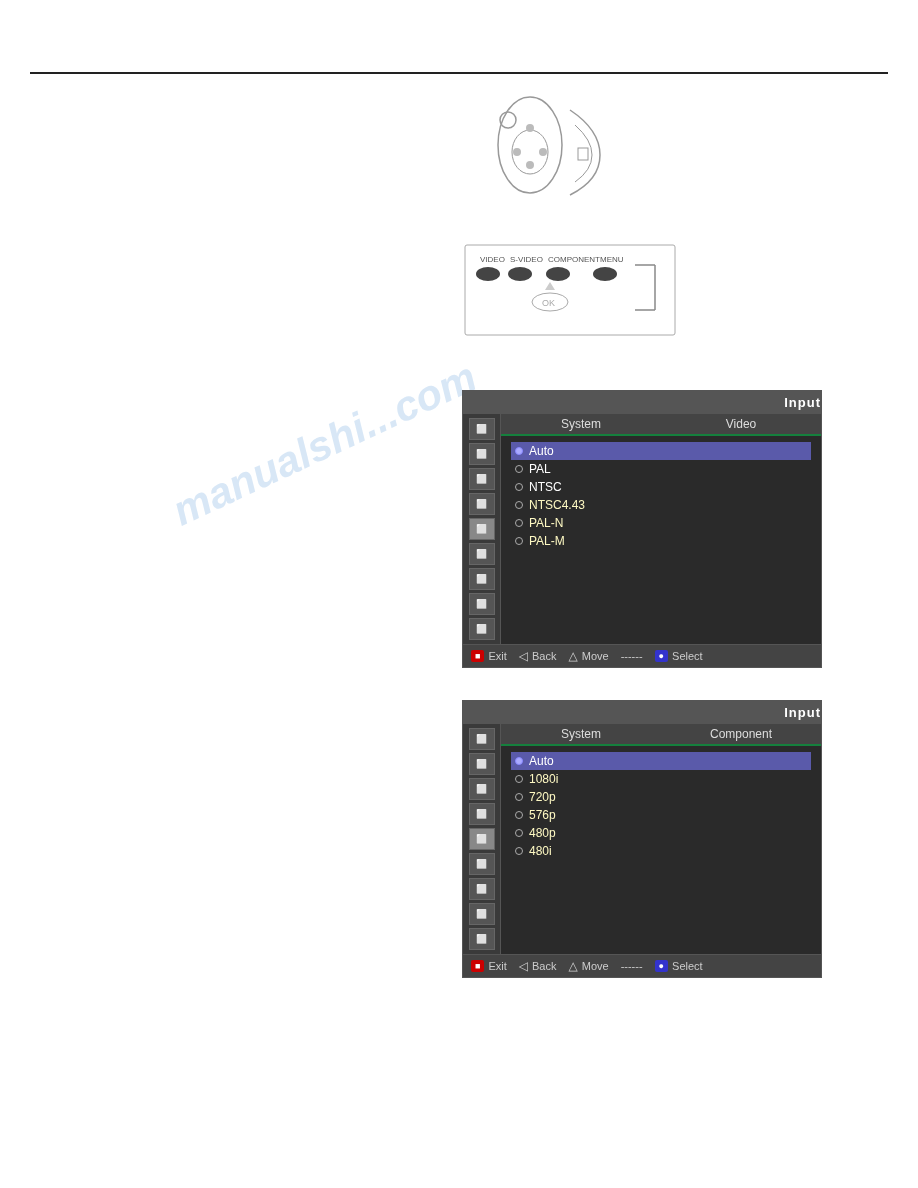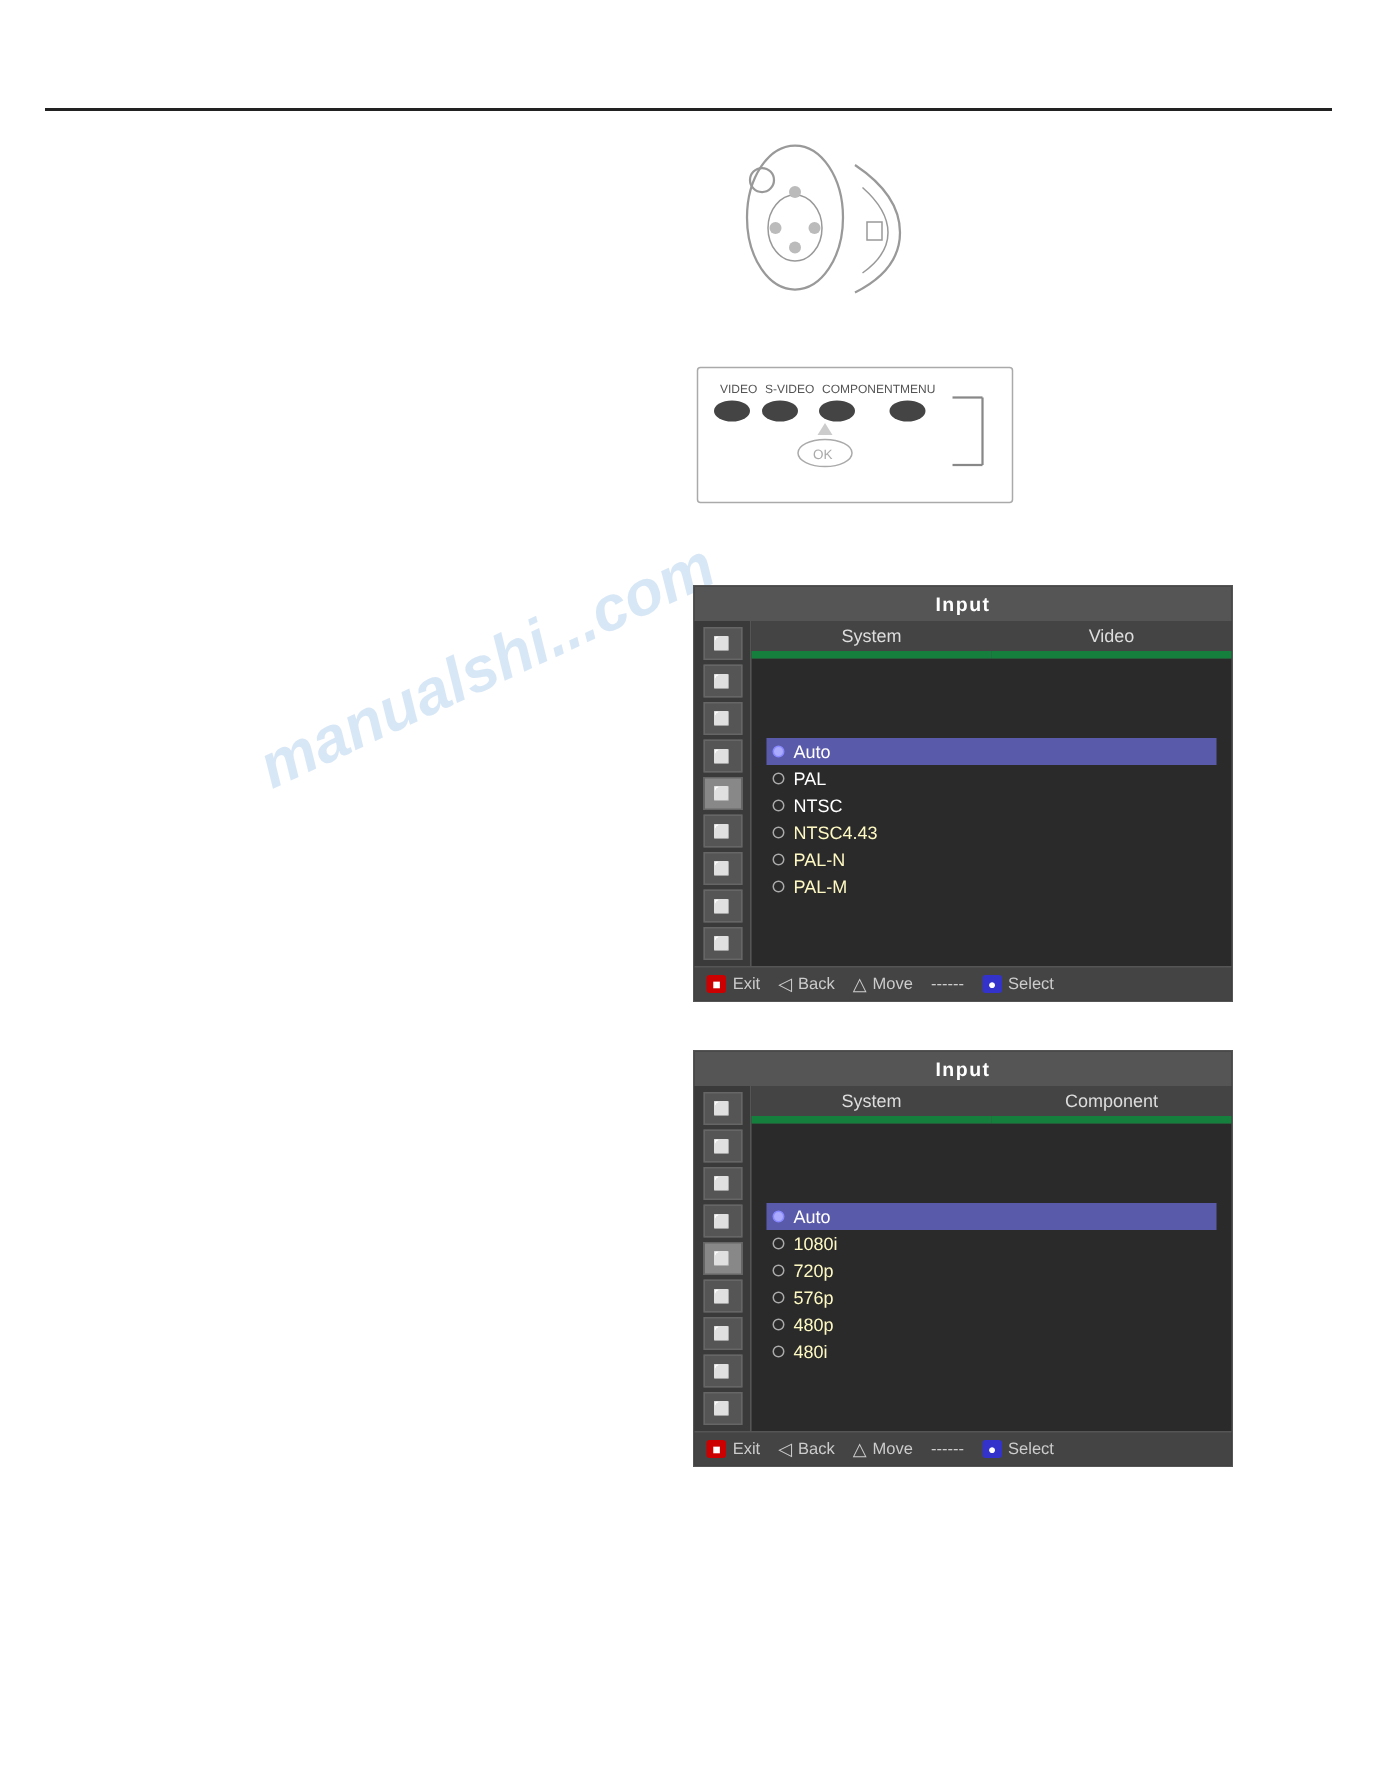--- a/index.html
+++ b/index.html
@@ -63,39 +63,39 @@
       top: 700px;
       left: 462px;
       width: 360px;
       background: #2a2a2a;
       border: 1px solid #555;
     }
 
     .menu-title-bar {
       background: #555;
       color: #fff;
-      text-align: center;
+      text-align: right;
       padding: 4px 0;
       font-size: 13px;
       font-weight: bold;
       letter-spacing: 1px;
     }
 
     .menu-subtitle-row {
       display: flex;
       background: #444;
     }
 
     .menu-subtitle-row .col {
       flex: 1;
       text-align: center;
       color: #ddd;
       font-size: 12px;
       padding: 3px 0;
-      border-bottom: 5px solid #15803d;
+      border-bottom: 2px solid #15803d;
     }
 
     .menu-body {
       display: flex;
     }
 
     .menu-sidebar {
       width: 38px;
       background: #3a3a3a;
       display: flex;
@@ -134,21 +134,20 @@
       color: #fef9c3;
       cursor: pointer;
       display: flex;
       align-items: center;
       gap: 6px;
     }
 
     .menu-item.selected {
       background: #5a5aaa;
       color: #fff;
-      margin-top: 47px;
     }
 
     .menu-item .radio-dot {
       width: 8px;
       height: 8px;
       border-radius: 50%;
       border: 1px solid #aaa;
       flex-shrink: 0;
     }
 

